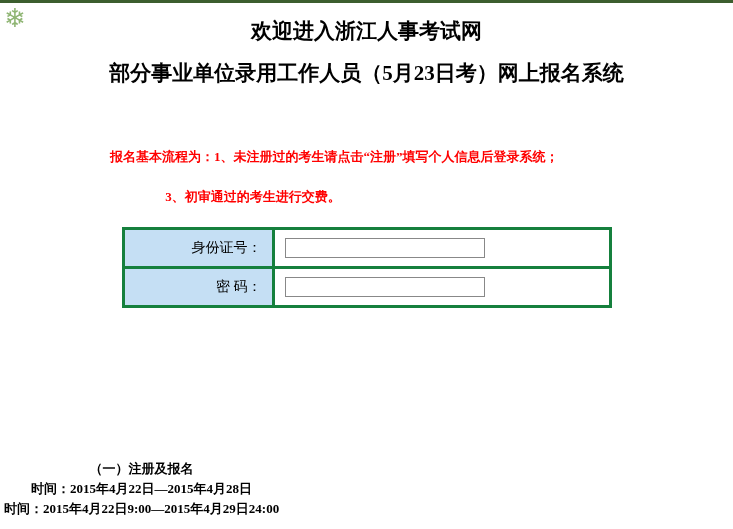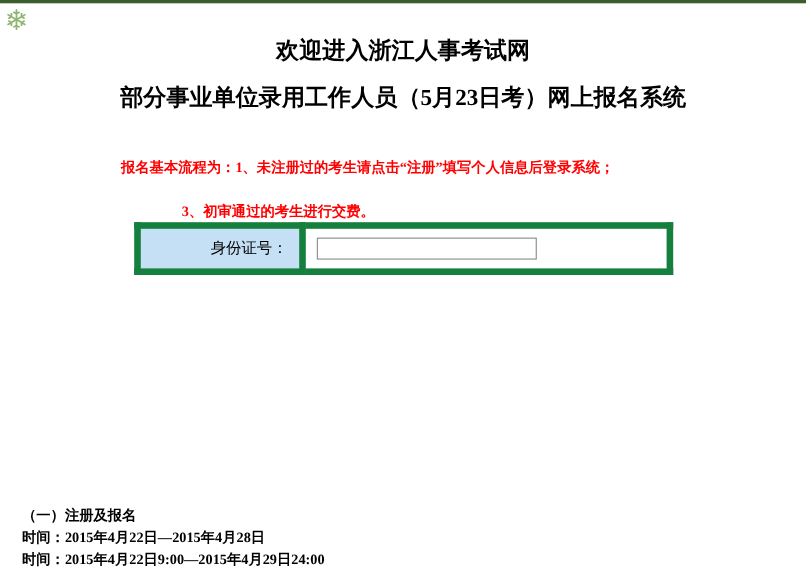--- a/index.html
+++ b/index.html
@@ -23,50 +23,51 @@
       position: absolute;
       top: 4px;
       left: 4px;
       width: 30px;
       height: 30px;
       color: #8fb573;
       font-size: 26px;
       line-height: 30px;
     }
     .content {
-      padding-top: 32px;
+      padding-top: 17px;
       text-align: center;
     }
     .title-main {
       font-size: 21px;
       font-weight: bold;
       color: #000;
       margin-bottom: 14px;
     }
     .title-sub {
       font-size: 21px;
       font-weight: bold;
       color: #000;
-      margin-bottom: 40px;
+      margin-bottom: 60px;
     }
     .notice {
       text-align: left;
       margin-left: 110px;
       color: #ff0000;
       font-size: 13px;
       font-weight: bold;
       line-height: 20px;
+      margin-bottom: 20px;
     }
     .login-table {
       margin: 0 auto;
       border-collapse: collapse;
       width: 490px;
     }
     .login-table td {
-      border: 6px solid #15803d;
+      border: 3px solid #15803d;
       padding: 8px 10px;
       font-size: 14px;
     }
     .label-cell {
       background: #c5dff4;
       text-align: right;
       width: 150px;
       font-weight: normal;
       color: #000;
     }
@@ -95,23 +96,23 @@
       font-size: 13px;
       letter-spacing: 8px;
       padding-left: 8px;
       cursor: pointer;
       font-family: inherit;
       font-weight: bold;
     }
     .btn + .btn { margin-left: 40px; }
     .schedule {
       position: absolute;
-      left: 20px;
+      left: 4px;
       bottom: 10px;
-      text-align: left;
+      text-align: center;
       font-size: 13px;
       font-weight: bold;
       color: #000;
       line-height: 20px;
     }
   </style>
 </head>
 <body>
 
 <div class="top-border"></div>
@@ -128,20 +129,26 @@
   </div>
 
   <table class="login-table">
     <tbody>
         <tr>
       <td class="label-cell">身份证号：</td>
       <td class="input-cell">
         <input type="text" value="" style="">
       </td>
     </tr>
+    <tr>
+      <td class="label-cell">密  码：</td>
+      <td class="input-cell">
+        <input type="password" value="" style="">
+      </td>
+    </tr>
   </tbody>
     </table>
 
 </div>
 
 <div class="schedule">
   <div>（一）注册及报名</div>
   <div>时间：2015年4月22日—2015年4月28日</div>
   <div>时间：2015年4月22日9:00—2015年4月29日24:00</div>
 </div>

